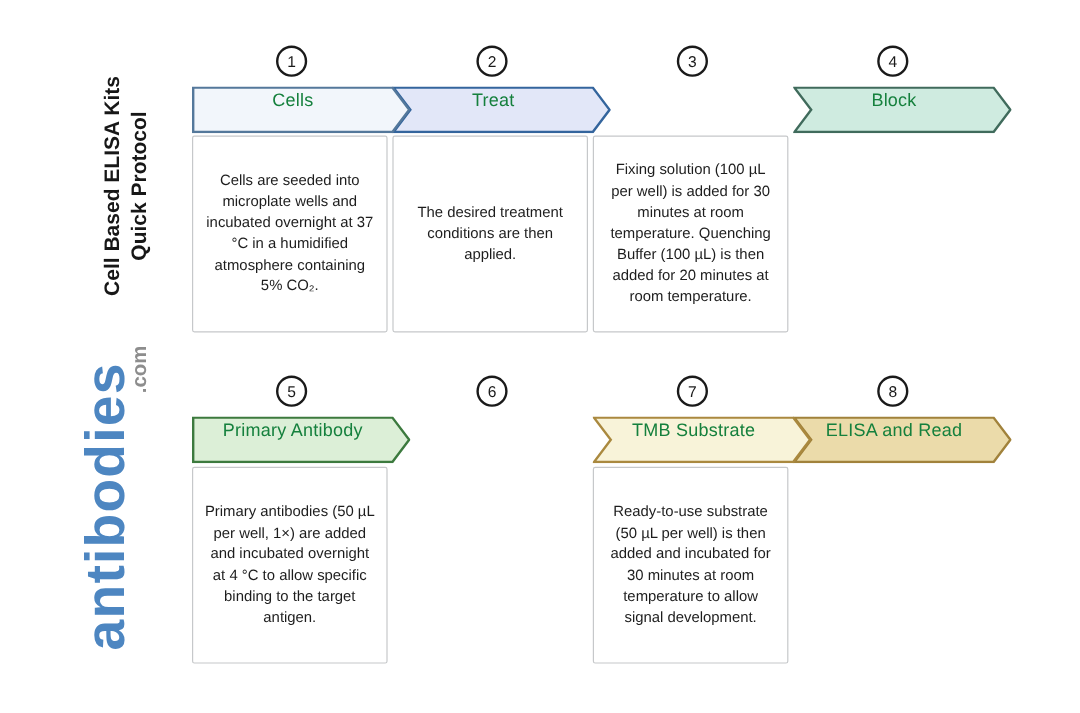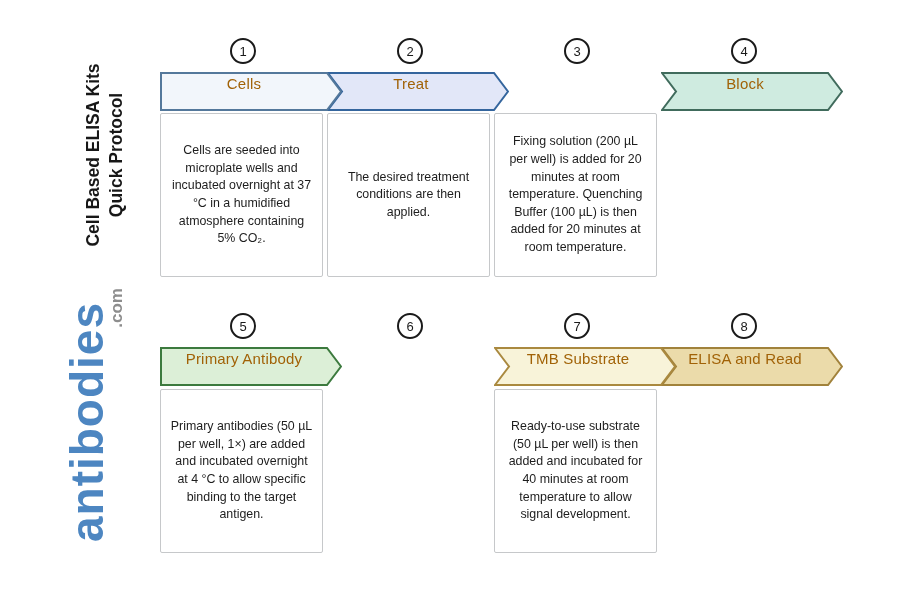--- a/index.html
+++ b/index.html
@@ -34,21 +34,21 @@
     position:absolute;left:70px;top:0;width:26px;height:26px;border-radius:50%;
     border:2px solid #1a1a1a;background:#ffffff;box-sizing:border-box;
     display:flex;align-items:center;justify-content:center;
     font-size:13px;color:#1a1a1a;
   }
   .arrow{position:absolute;left:0;top:34px;width:182px;height:39px;}
   .arrow svg{position:absolute;left:0;top:0;width:182px;height:39px;display:block;}
   .arrow-label{
     position:absolute;left:0;top:0;width:168px;height:22px;
     display:flex;align-items:center;justify-content:center;
-    font-size:15px;color:#a16207;letter-spacing:.2px;
+    font-size:15px;color:#15803d;letter-spacing:.2px;
   }
   .desc{
     position:absolute;left:0;width:163px;height:164px;box-sizing:border-box;
     background:#ffffff;border:1.5px solid #c6c8ca;border-radius:2px;
     display:flex;align-items:center;justify-content:center;
     padding:6px 8px;text-align:center;font-size:12.4px;line-height:1.42;color:#1d1d1d;
   }
   .row1 .desc{top:75px;}
   .row2 .desc{top:76px;}
 </style>
@@ -90,21 +90,21 @@
       </svg>
       <span class="arrow-label">Treat</span>
     </div>
     <div class="desc">The desired treatment conditions are then applied.</div>
   </div>
 
   <div class="step row1 z2" style="left:494px">
     <div class="circle">
       <span>3</span>
     </div>
-    <div class="desc">Fixing solution (200 µL per well) is added for 20 minutes at room temperature. Quenching Buffer (100 µL) is then added for 20 minutes at room temperature.</div>
+    <div class="desc">Fixing solution (100 µL per well) is added for 30 minutes at room temperature. Quenching Buffer (100 µL) is then added for 20 minutes at room temperature.</div>
   </div>
 
   <div class="step row1 z1" style="left:661px">
     <div class="circle">
       <span>4</span>
     </div>
     <div class="arrow">
       <svg viewBox="0 0 182 40" preserveAspectRatio="none">
         <polygon points="1,1 167,1 181,20 167,39 1,39 15,20" stroke-width="2" fill="#cfebe0" stroke="#406b5c"></polygon>
       </svg>
@@ -134,21 +134,21 @@
   <div class="step row2 z2" style="left:494px">
     <div class="circle">
       <span>7</span>
     </div>
     <div class="arrow">
       <svg viewBox="0 0 182 40" preserveAspectRatio="none">
         <polygon points="1,1 167,1 181,20 167,39 1,39 15,20" stroke-width="2" fill="#f8f3d9" stroke="#aa893f"></polygon>
       </svg>
       <span class="arrow-label">TMB Substrate</span>
     </div>
-    <div class="desc">Ready-to-use substrate (50 µL per well) is then added and incubated for 40 minutes at room temperature to allow signal development.</div>
+    <div class="desc">Ready-to-use substrate (50 µL per well) is then added and incubated for 30 minutes at room temperature to allow signal development.</div>
   </div>
 
   <div class="step row2 z1" style="left:661px">
     <div class="circle">
       <span>8</span>
     </div>
     <div class="arrow">
       <svg viewBox="0 0 182 40" preserveAspectRatio="none">
         <polygon points="1,1 167,1 181,20 167,39 1,39 15,20" stroke-width="2" fill="#ebdbaa" stroke="#a1823b"></polygon>
       </svg>

